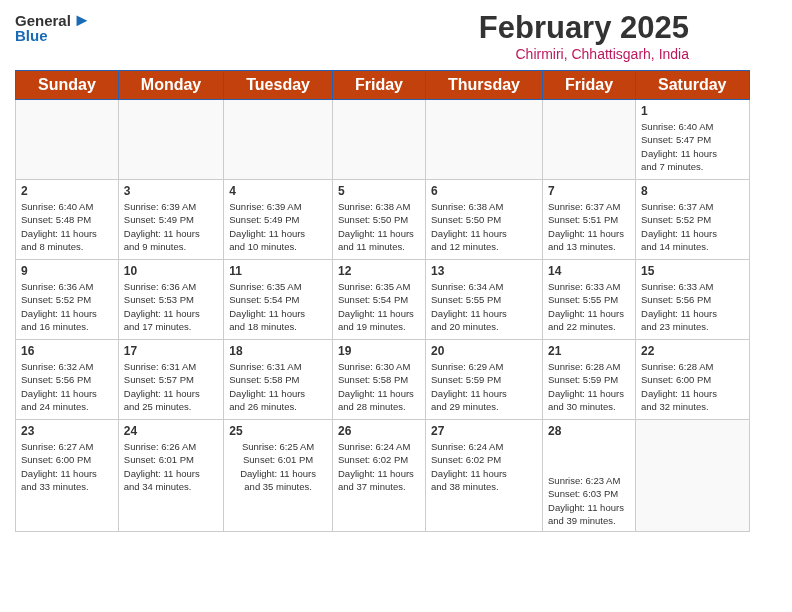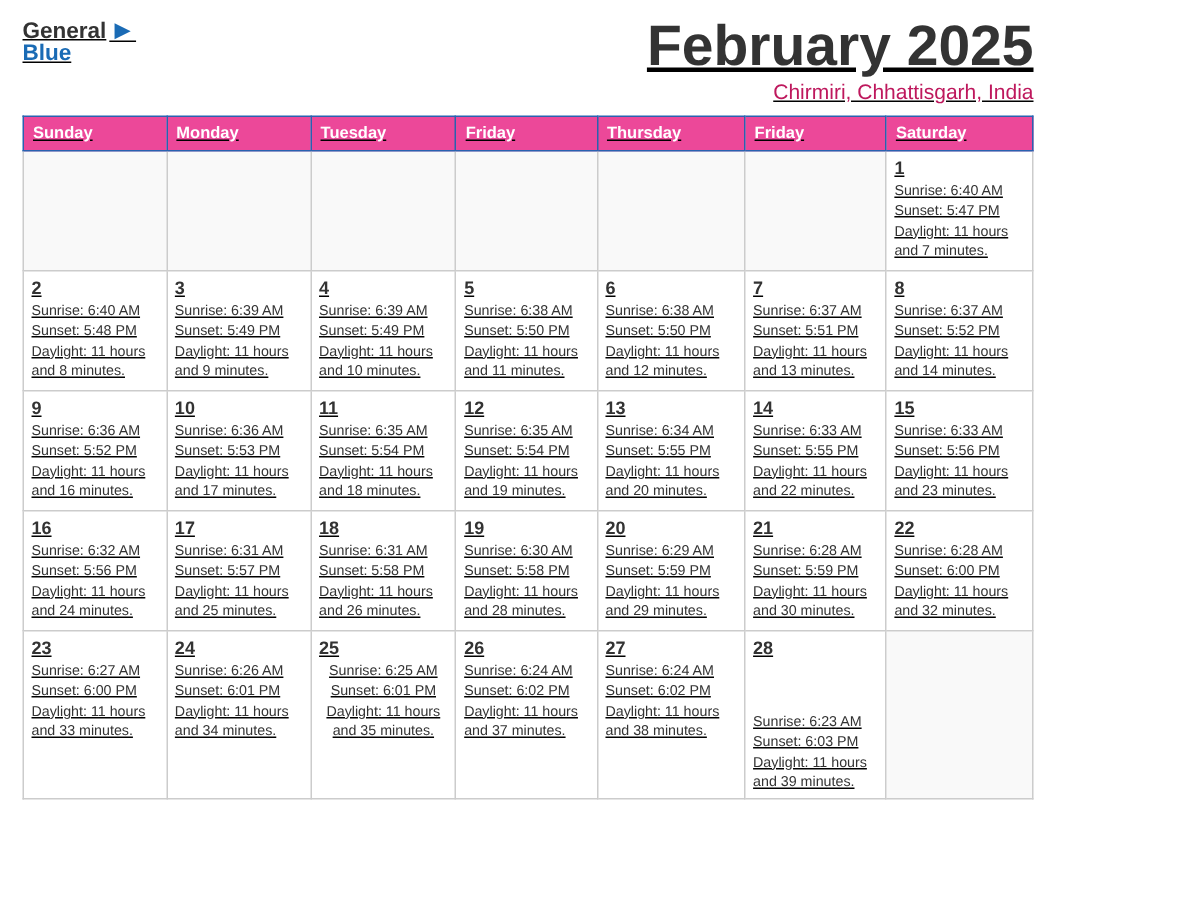--- a/index.html
+++ b/index.html
@@ -6,55 +6,54 @@
     body {
       font-family: Arial, sans-serif;
       background: #fff;
       width: 792px;
       height: 612px;
       overflow: hidden;
     }
     .container {
       width: 704px;
       padding: 10px 15px;
-      text-decoration: underline;
     }
     .header-area {
       display: flex;
       justify-content: space-between;
       align-items: flex-start;
       margin-bottom: 8px;
     }
     .logo {
       display: flex;
       align-items: center;
       gap: 4px;
     }
     .title-area {
       text-align: right;
     }
     .main-title {
-      font-size: 38px;
+      font-size: 31px;
       font-weight: bold;
       color: #333;
     }
     .subtitle {
       font-size: 14px;
       color: #be185d;
     }
     .calendar {
       width: 100%;
       border-collapse: collapse;
     }
     .calendar th {
-      background-color: #ec4899;
+      background-color: #c2410c;
       color: white;
       text-align: left;
-      padding: 5px 6px;
-      font-size: 11px;
+      padding: 5px 22px;
+      font-size: 16px;
       font-weight: bold;
       border: 1px solid #2962b0;
     }
     .calendar td {
       border: 1px solid #ccc;
       vertical-align: top;
       padding: 4px 5px;
       width: 113px;
       height: 80px;
       font-size: 10px;

